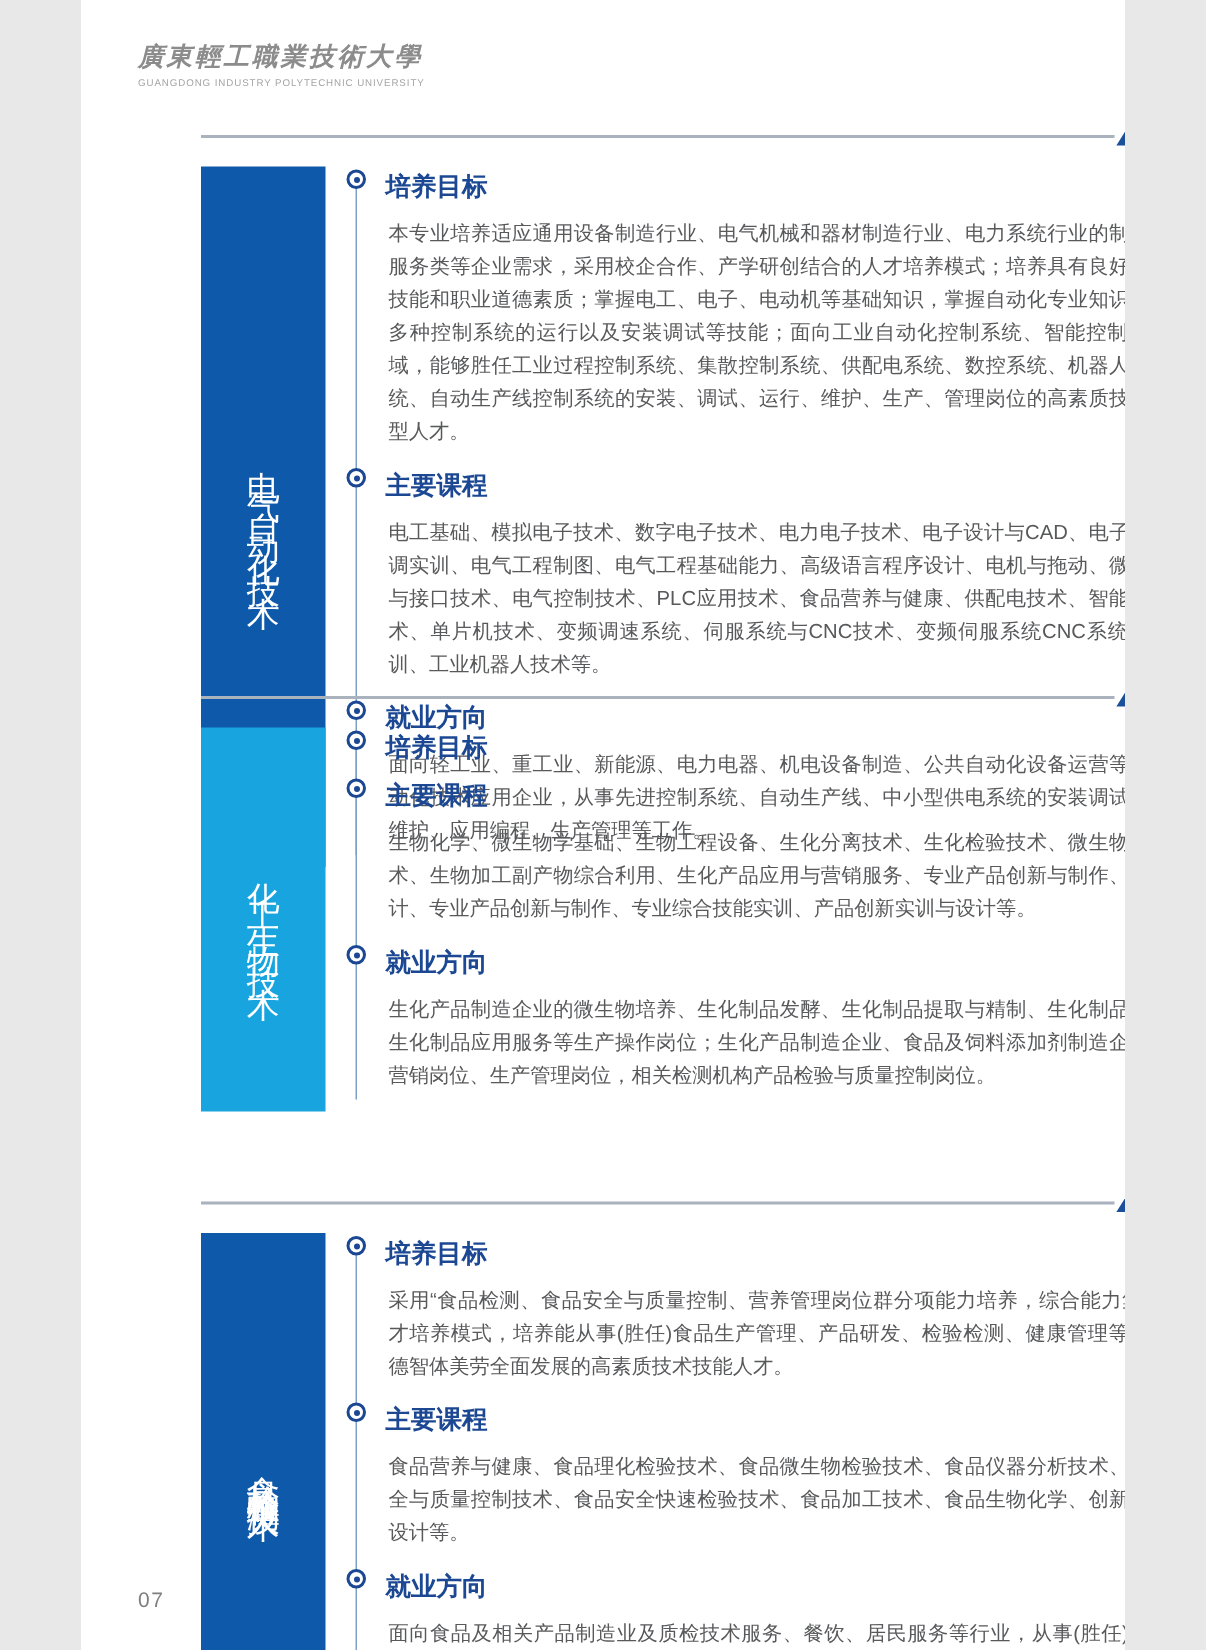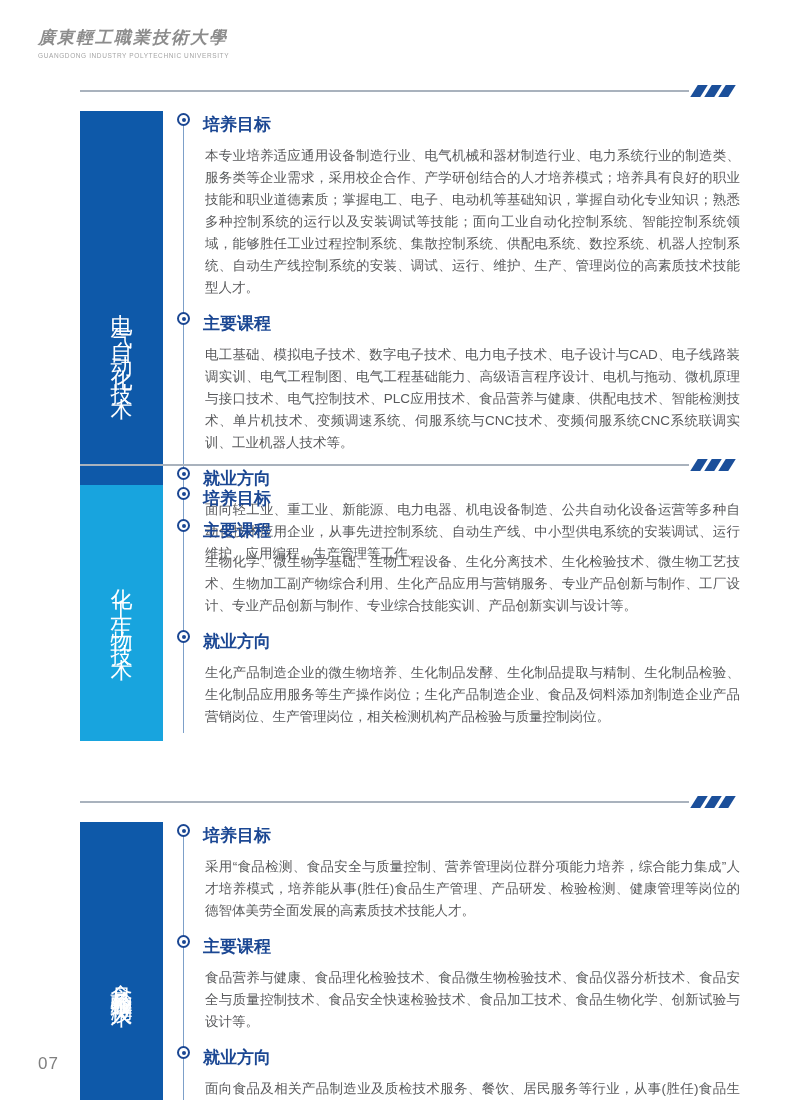--- a/index.html
+++ b/index.html
@@ -1,19 +1,19 @@
 <!DOCTYPE html>
 <html><head>
 <meta charset="utf-8">
 <style>
   * { box-sizing: border-box; margin: 0; padding: 0; }
   html,body { background:#e8e8e8; }
   .page {
     position: relative;
-    width: 804px; height: 1100px;
+    width: 696px; height: 1100px;
     margin: 0 auto;
     background: #ffffff;
     font-family: "Liberation Sans", sans-serif;
     overflow: hidden;
   }
   
   .logo { position: absolute; top: 26px; left: 38px; color: #8f8f8f; }
   .logo-cn {
     font-family: "DejaVu Serif", serif;
     font-style: italic; font-weight: bold;
@@ -66,21 +66,21 @@
     content: ""; position: absolute; left: 50%; top: 50%;
     width: 4px; height: 4px; border-radius: 50%; background: #1b4793;
     transform: translate(-50%,-50%);
   }
   .block-text {
     margin: 0 0 13px 28px;
     font-size: 13.5px; line-height: 22px; color: #58595b;
     text-align: justify;
   }
   
-  .page-num { position: absolute; left: 38px; bottom: 26px; font-size: 17px; color: #7f7f7f; letter-spacing: 1px; }
+  .page-num { position: absolute; left: 38px; bottom: 26px; font-size: 14px; color: #7f7f7f; letter-spacing: 1px; }
 </style>
 </head>
 <body>
 
 <div class="page">
 
   <div class="logo">
     <div class="logo-cn">廣東輕工職業技術大學</div>
     <div class="logo-en">GUANGDONG INDUSTRY POLYTECHNIC UNIVERSITY</div>
   </div>

